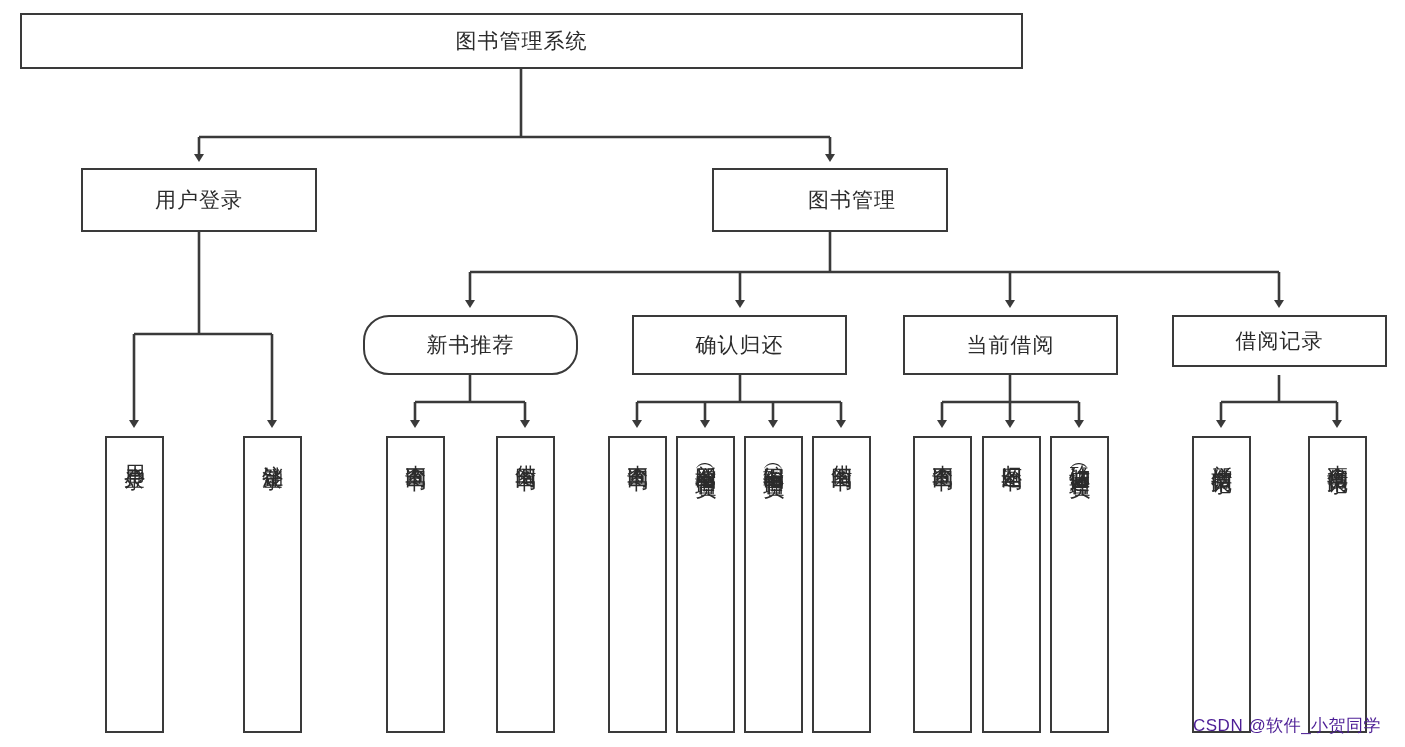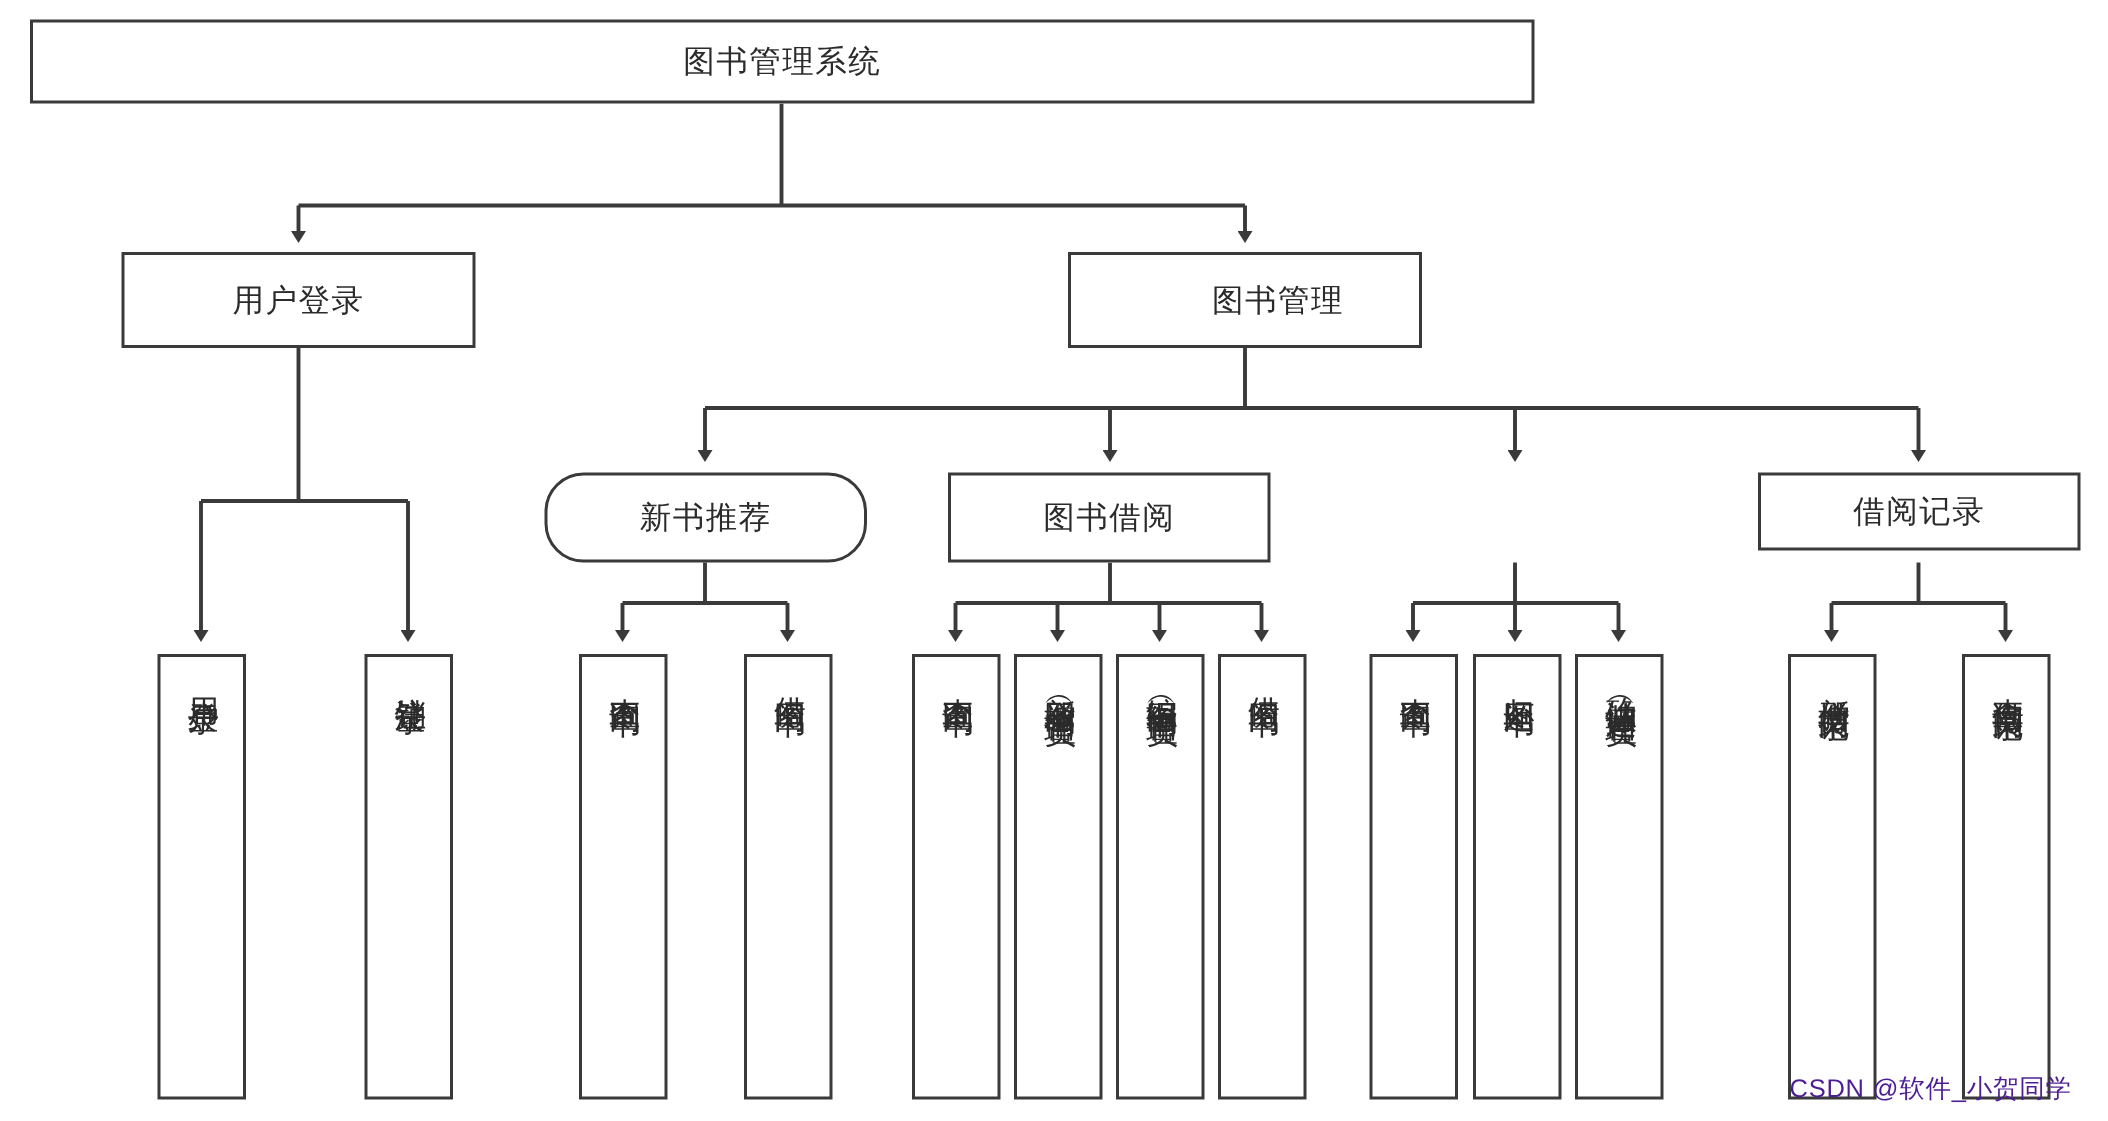--- a/index.html
+++ b/index.html
@@ -71,21 +71,22 @@
       <path d="M1337,402 L1337,424" marker-end="url(#arrow)"></path>
     </g>
   </svg>
 
   <div class="node h" style="left:20px;top:13px;width:1003px;height:56px;">图书管理系统</div>
 
   <div class="node h" style="left:81px;top:168px;width:236px;height:64px;">用户登录</div>
   <div class="node h" style="left:712px;top:168px;width:236px;height:64px;padding-left:44px;">图书管理</div>
 
   <div class="node h" style="left:363px;top:315px;width:215px;height:60px;border-radius:26px;">新书推荐</div>
-  <div class="node h" style="left:632px;top:315px;width:215px;height:60px;">图书借阅</div>
+  <div class="node h" style="left:632px;top:315px;width:215px;height:60px;">确认归还</div>
+  <div class="node h" style="left:903px;top:315px;width:215px;height:60px;">当前借阅</div>
   <div class="node h" style="left:1172px;top:315px;width:215px;height:52px;">借阅记录</div>
 
   <div class="node v" style="left:105px;top:436px;width:59px;height:297px;">用户登录</div>
   <div class="node v" style="left:243px;top:436px;width:59px;height:297px;">注销登录</div>
 
   <div class="node v" style="left:386px;top:436px;width:59px;height:297px;">查询图书</div>
   <div class="node v" style="left:496px;top:436px;width:59px;height:297px;">借阅图书</div>
 
   <div class="node v" style="left:608px;top:436px;width:59px;height:297px;">查询图书</div>
   <div class="node v" style="left:676px;top:436px;width:59px;height:297px;">新增图书（管理员）</div>

